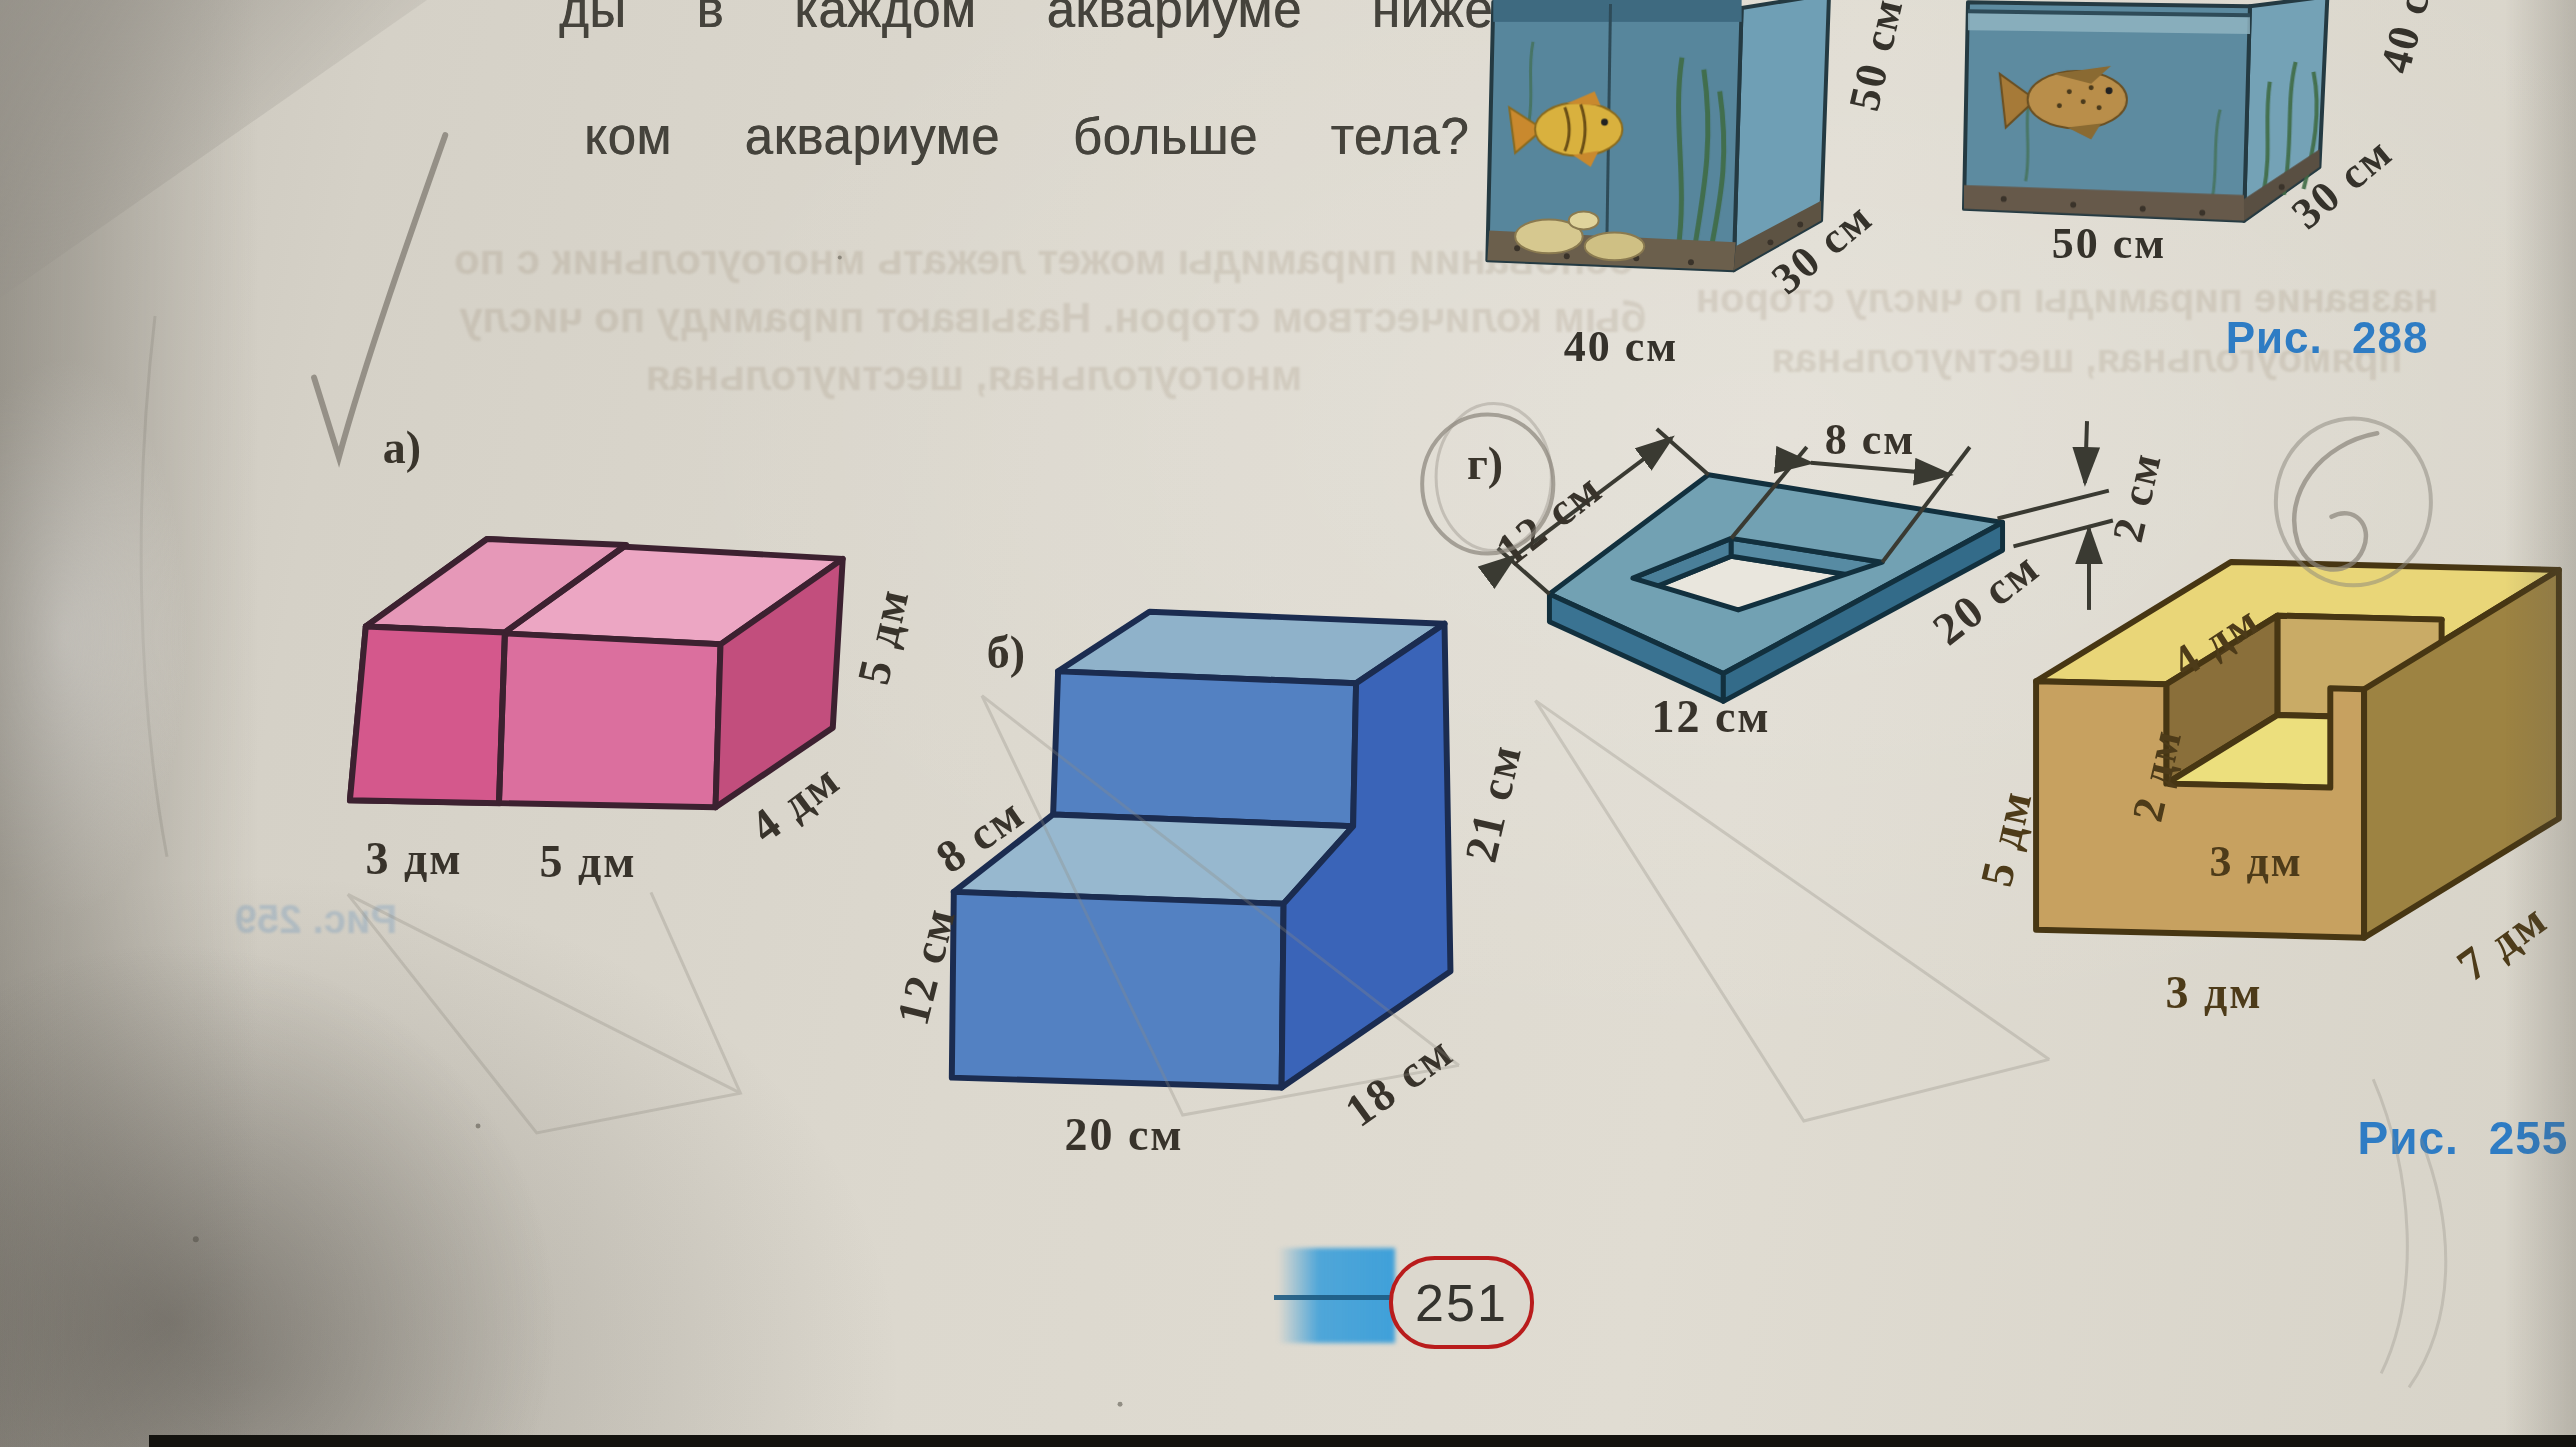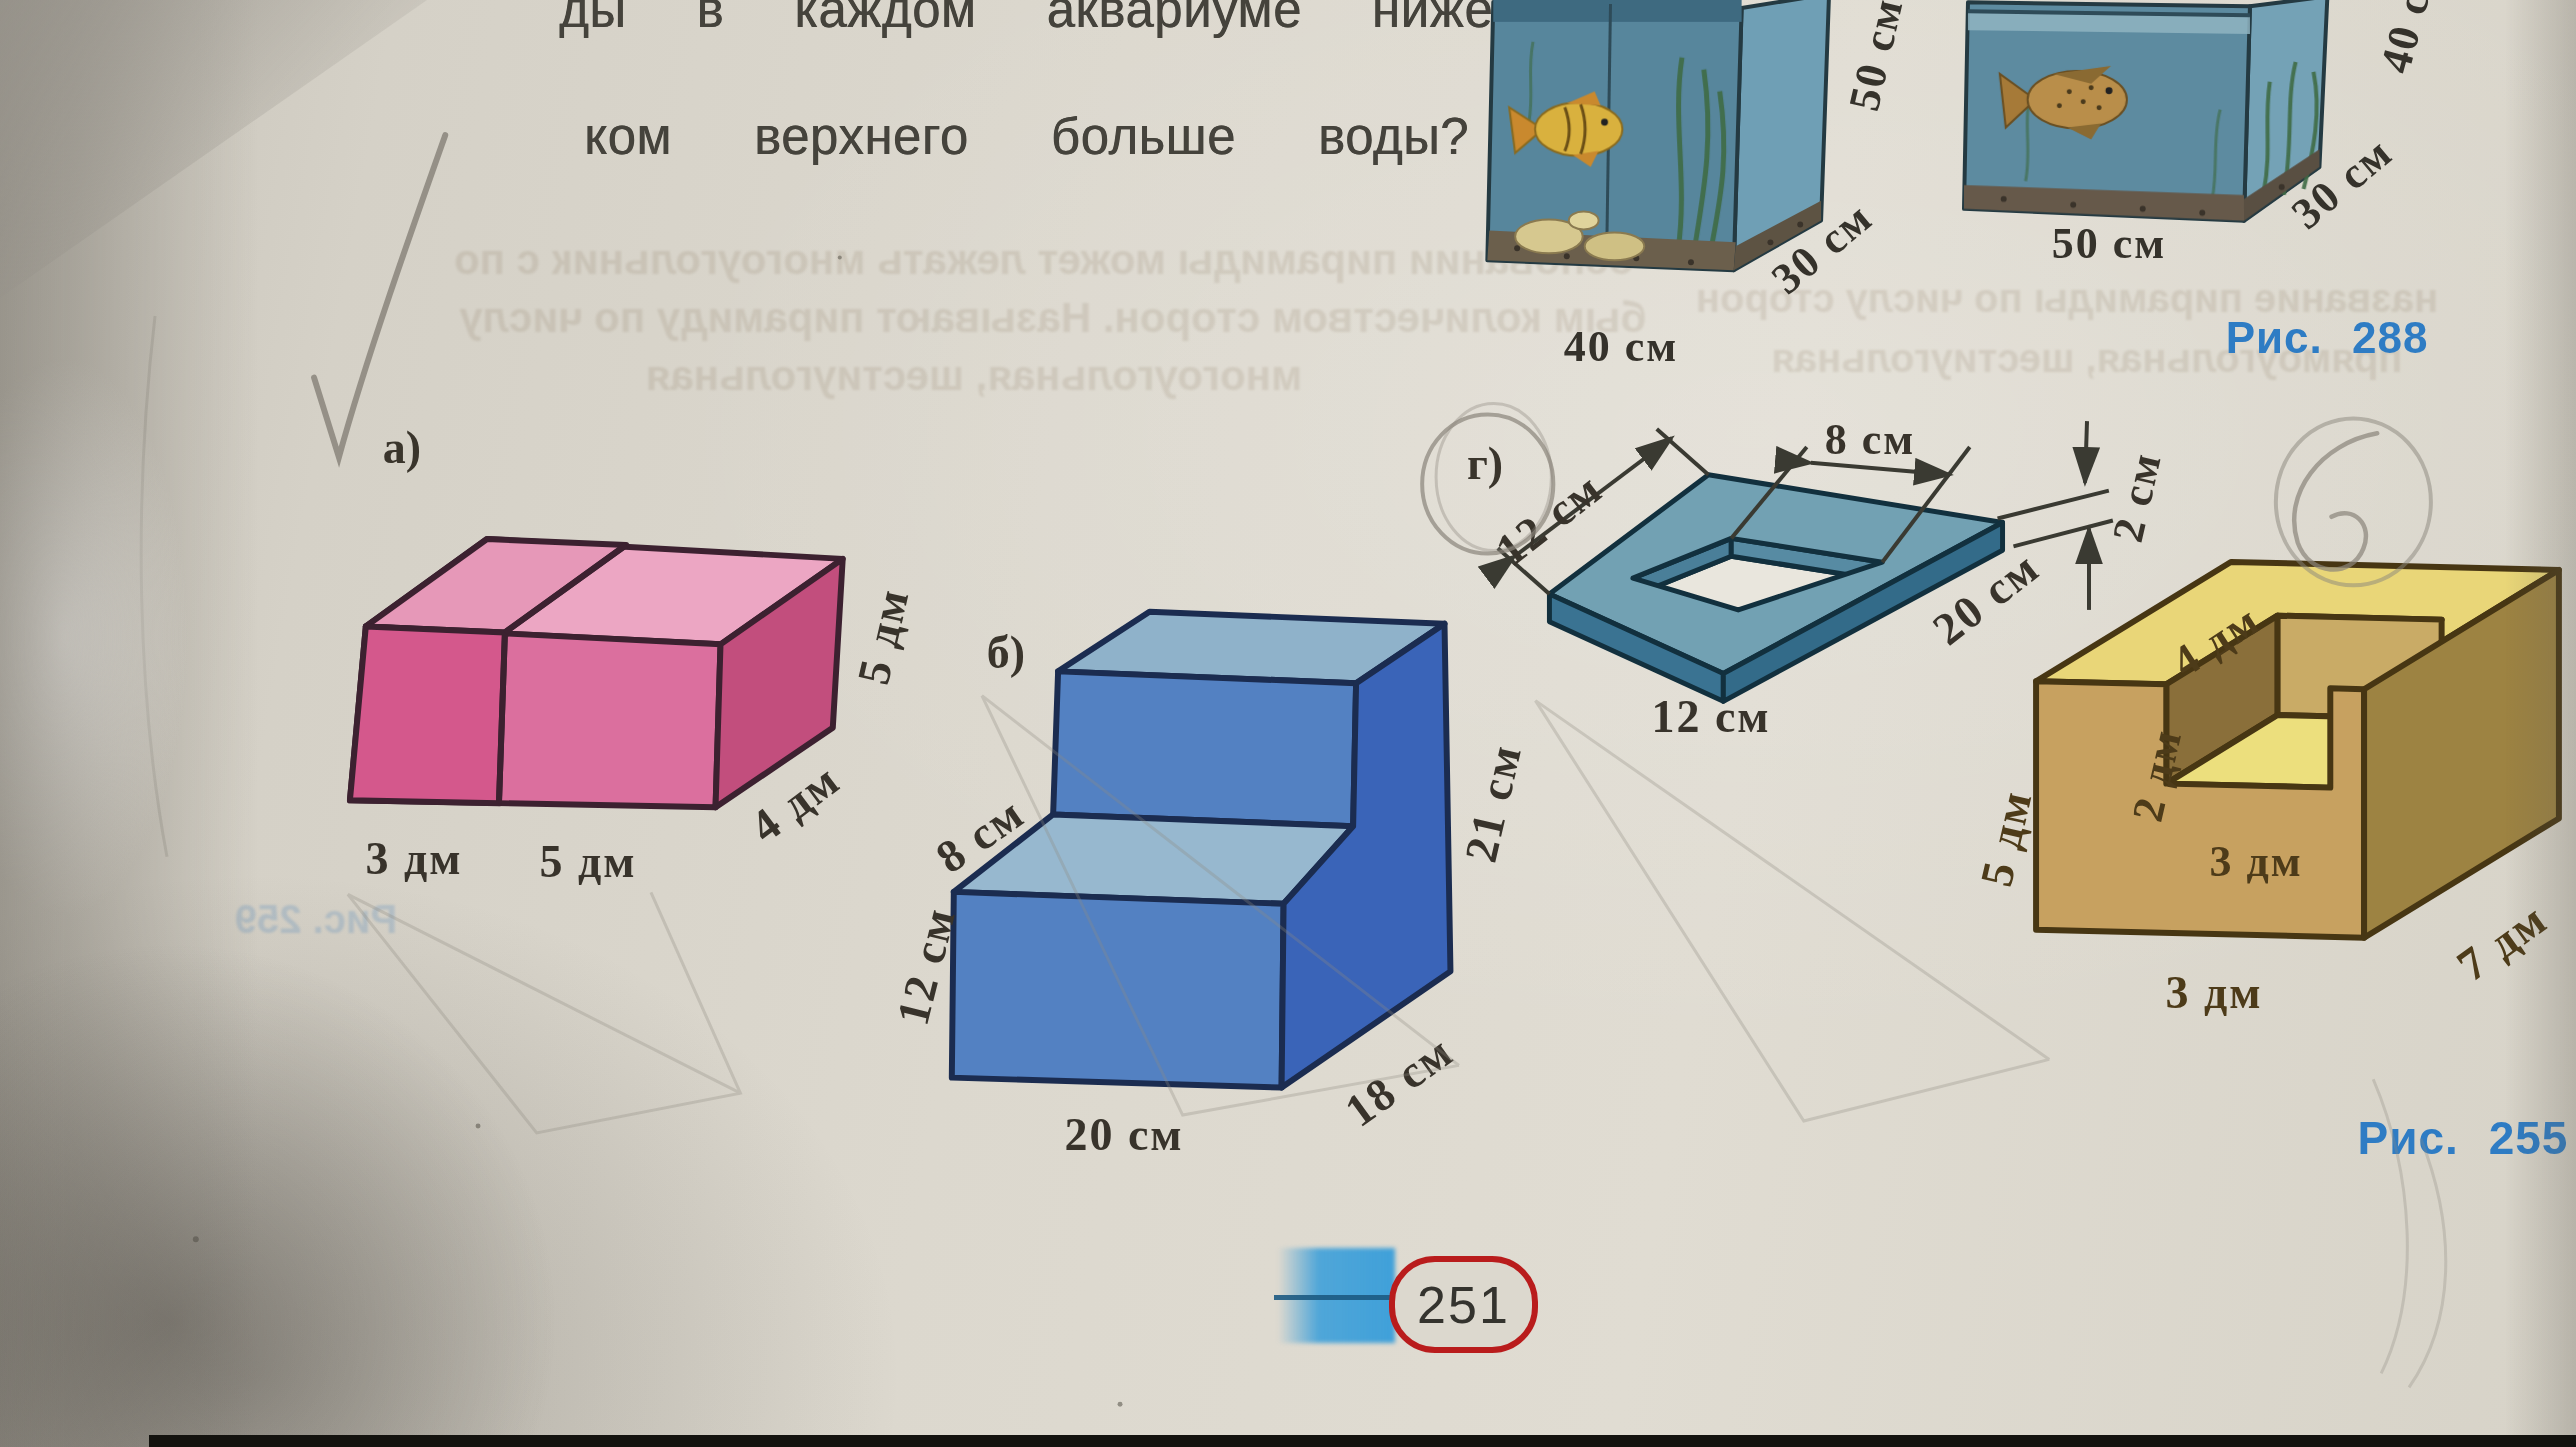--- a/index.html
+++ b/index.html
@@ -30,21 +30,21 @@
   
   .ghost{position:absolute;transform:translate(-50%,-50%) scaleX(-1);
     font:700 42px "Liberation Sans",sans-serif;color:rgba(110,88,55,.13);
     filter:blur(1.2px);white-space:nowrap;}
   .ghost.gcap{color:rgba(46,116,186,.20);font-size:40px;}
   
   .badge-stripe{position:absolute;left:1278px;top:1248px;width:117px;height:95px;
     background:linear-gradient(90deg,rgba(63,160,217,0) 0%,rgba(63,160,217,.9) 35%,#3fa0d9 100%);
     filter:blur(2px);}
   .badge-line{position:absolute;left:1274px;top:1295px;width:151px;height:5px;background:#1c5a82;opacity:.9;}
-  .badge-oval{position:absolute;left:1389px;top:1256px;width:137px;height:85px;border:6px solid #b91c1c;
+  .badge-oval{position:absolute;left:1389px;top:1256px;width:137px;height:85px;border:4px solid #b91c1c;
     border-radius:46px;background:#dcd8ce;display:flex;align-items:center;justify-content:center;
     font:400 52px "Liberation Sans",sans-serif;color:#34332e;letter-spacing:2px;}
   
   .shadow-left{position:absolute;left:0;top:0;width:258px;height:100%;
     background:linear-gradient(90deg,rgba(105,101,93,.5),rgba(105,101,93,0));}
   .corner-tl{position:absolute;left:0;top:0;width:427px;height:298px;
     clip-path:polygon(0 0,100% 0,0 100%);
     background:linear-gradient(135deg,rgba(150,146,138,.8),rgba(150,146,138,0) 75%);}
   .curl{position:absolute;left:-60px;top:358px;width:248px;height:557px;
     background:radial-gradient(closest-side,rgba(250,248,243,.85),rgba(250,248,243,0));}
@@ -202,21 +202,21 @@
       <path d="M19,125 L215,5 L545,13 L349,133 Z M150,128 L315,132 L427,63 L262,59 Z" fill="#e9d678" fill-rule="evenodd"></path>
       <polygon points="150,128 262,59 262,159 150,228" fill="#8a6f3a"></polygon>
       <polygon points="262,59 427,63 427,163 262,159" fill="#c9ab66"></polygon>
       <polygon points="150,228 315,232 427,163 262,159" fill="#ecdf7d"></polygon>
       <path d="M19,125 L150,128 L150,228 L315,232 L315,132 L349,133 L349,383 L19,375 Z" fill="#c7a160"></path>
       <polygon points="349,133 545,13 545,263 349,383" fill="#9d8342"></polygon>
     </g>
   </svg>
 
   <div class="bodyline" style="left:559px;top:-20px;width:934px;">ды в каждом аквариуме ниже</div>
-  <div class="bodyline" style="left:584px;top:107px;width:885px;">ком верхнего больше воды?</div>
+  <div class="bodyline" style="left:584px;top:107px;width:885px;">ком аквариуме больше тела?</div>
 
 
   <div class="figletter" style="left:402px;top:447px;">а)</div>
   <div class="figletter" style="left:1006px;top:652px;">б)</div>
   <div class="figletter" style="left:1485px;top:463px;">г)</div>
 
   <div class="dim aq" style="left:1621px;top:308px;margin-top:38px;">40 см</div>
   <div class="dim aq" style="left:1822px;top:248px;--r:-40deg;">30 см</div>
   <div class="dim aq" style="left:1876px;top:54px;--r:-77deg;">50 см</div>
   <div class="dim aq" style="left:2109px;top:243px;">50 см</div>

